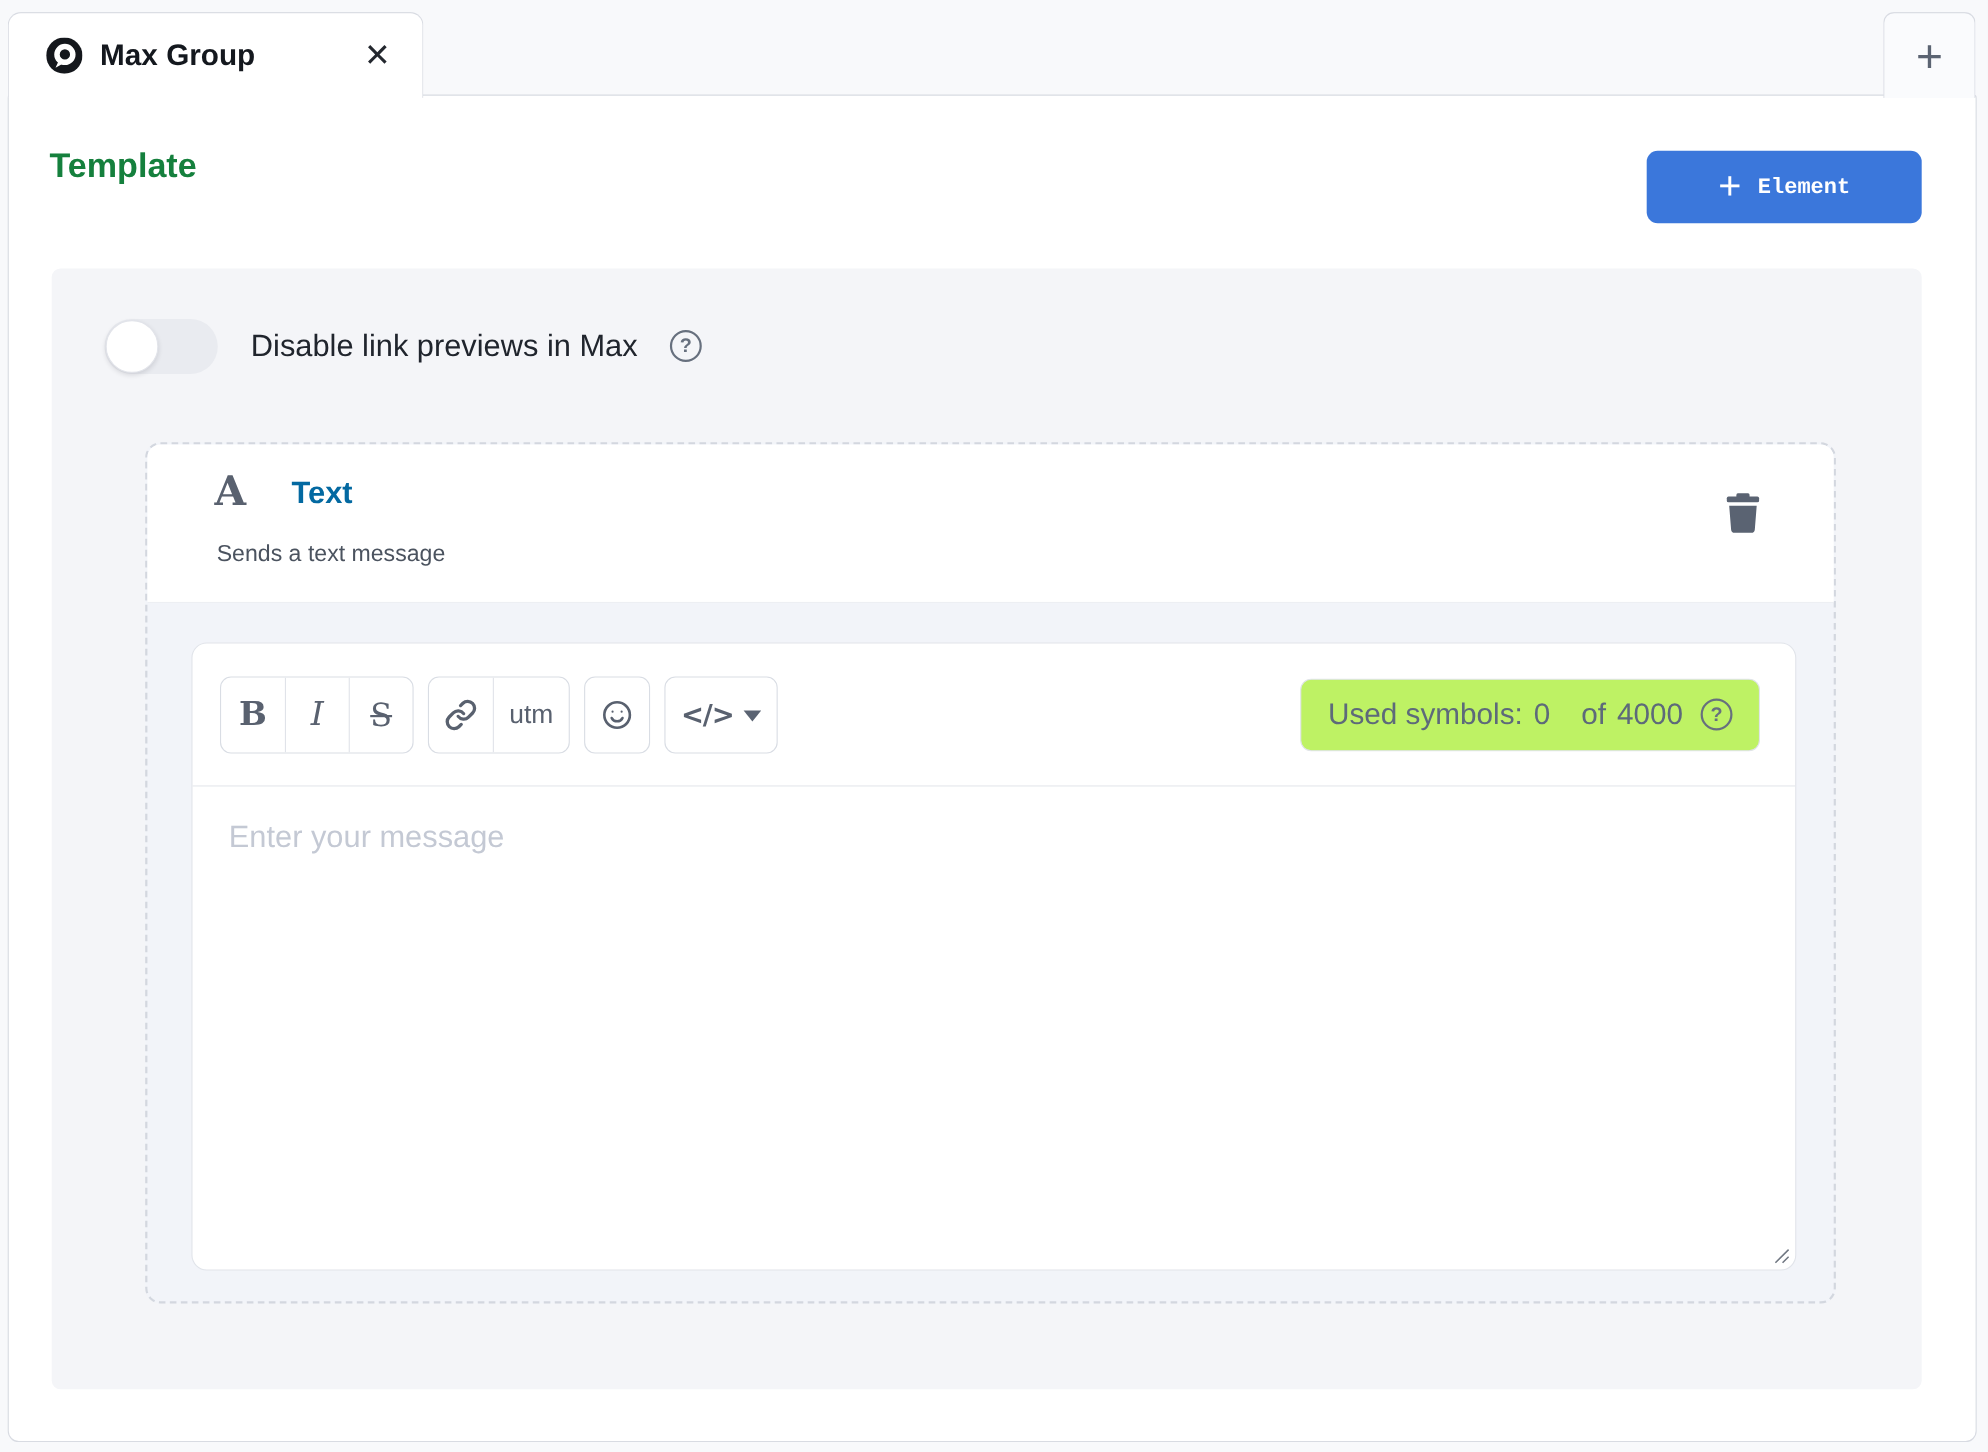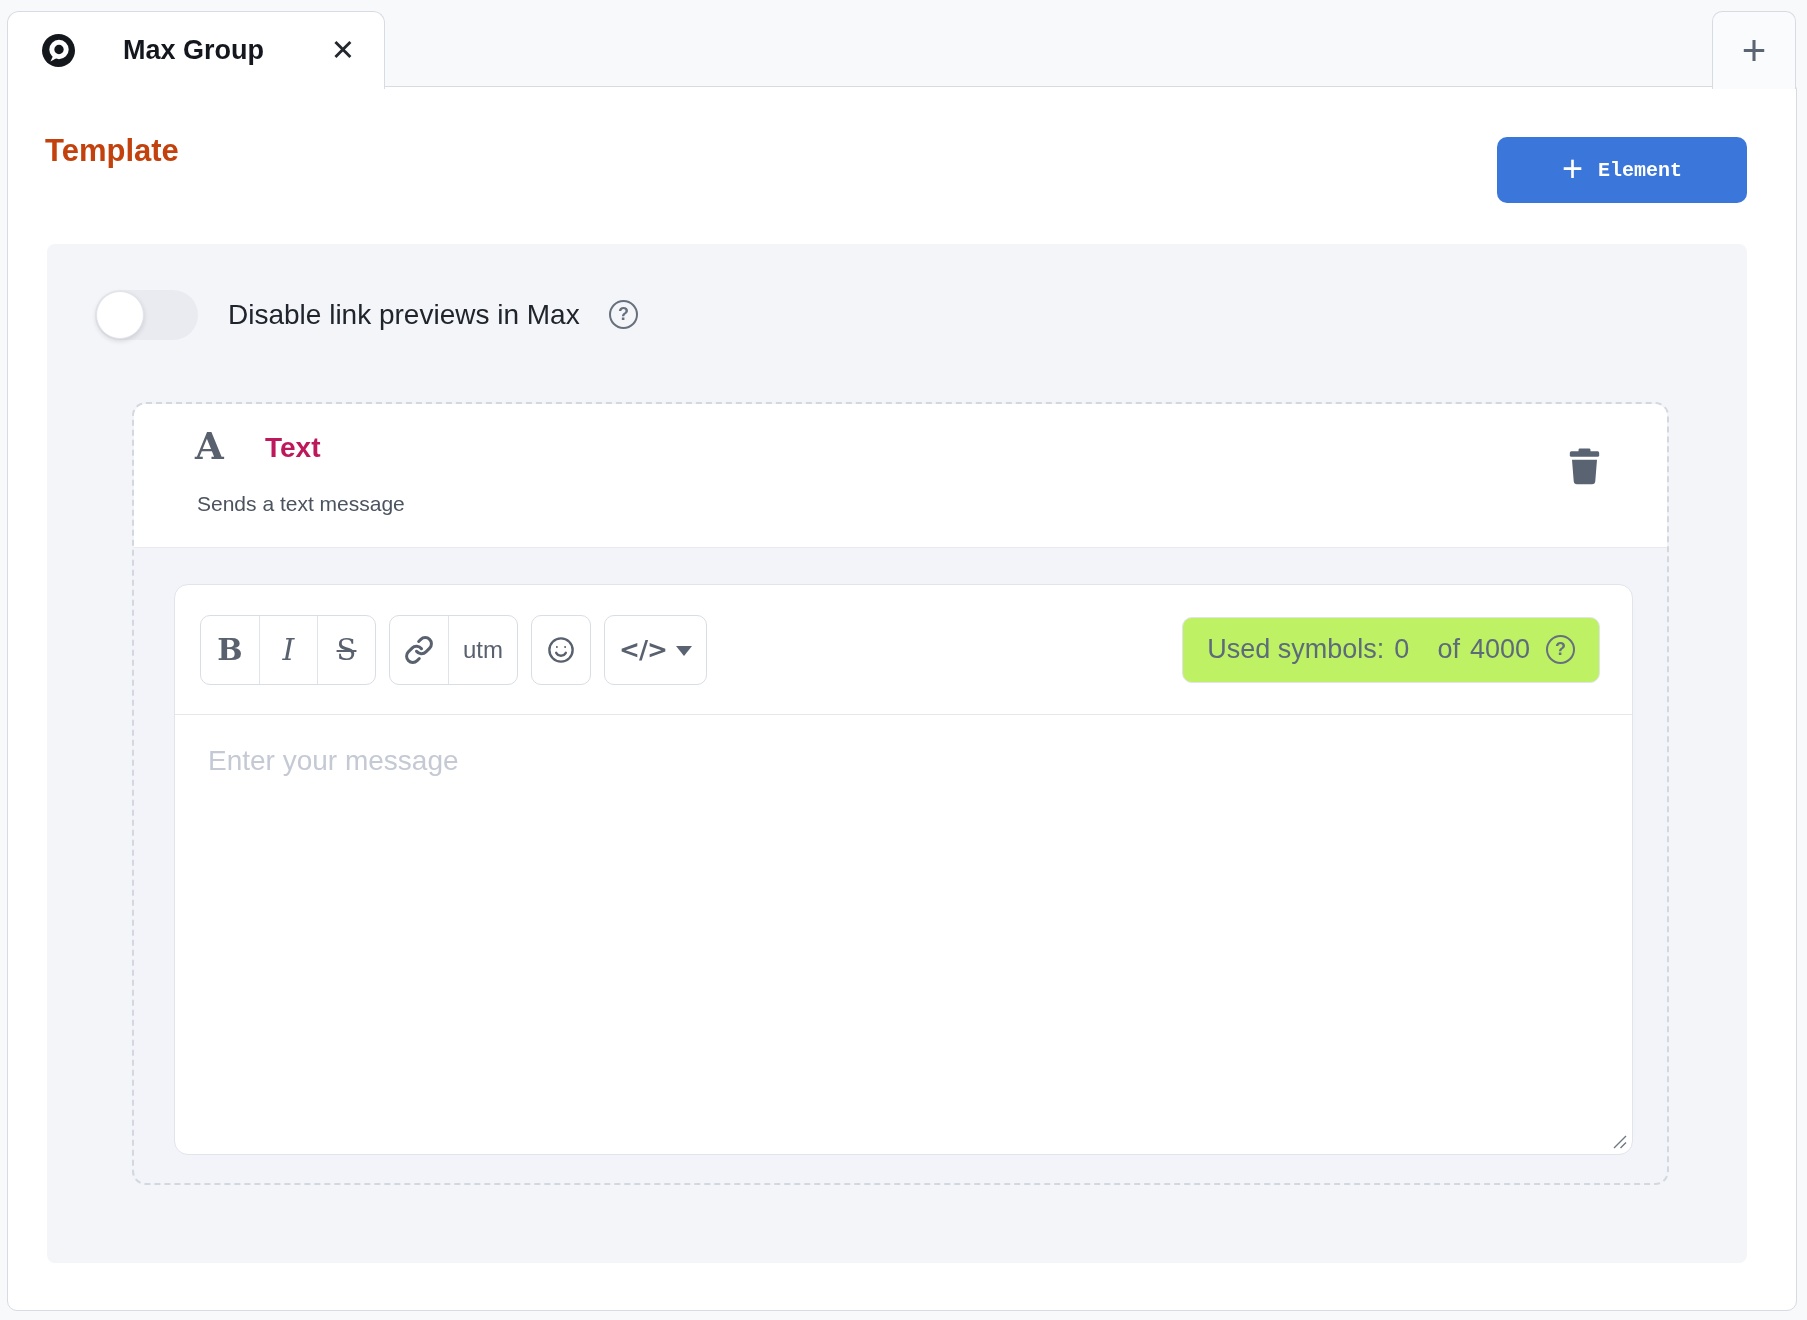--- a/index.html
+++ b/index.html
@@ -6,33 +6,33 @@
   html,body { width:1807px; height:1320px; }
   body { background:#f8f9fb; font-family:"Liberation Sans","DejaVu Sans",sans-serif; }
   #page { position:relative; width:1807px; height:1320px; overflow:hidden; }
 
   
   .window { position:absolute; left:7px; top:86px; width:1790px; height:1225px;
             background:#fff; border:1px solid #d8dbe2; border-radius:3px 3px 10px 10px; }
   .tab-active { position:absolute; left:7px; top:11px; width:378px; height:78px;
             background:#fff; border:1px solid #d8dbe2; border-bottom:none;
             border-radius:12px 12px 0 0; z-index:3;
-            display:flex; align-items:center; padding:0 26px 0 34px;gap:32px; }
+            display:flex; align-items:center; padding:0 26px 0 34px; }
   .tab-logo { width:33px; height:33px; flex:0 0 auto; }
   .tab-title { flex:1; margin-left:16px; font-size:27px; font-weight:bold; color:#14181e; }
   .tab-close { width:30px; height:30px; display:flex; align-items:center; justify-content:center;
             font-size:29px; color:#23272e; cursor:pointer; font-family:"DejaVu Sans",sans-serif; line-height:1; }
   .tab-plus { position:absolute; left:1712px; top:11px; width:84px; height:78px;
             background:#fafbfd; border:1px solid #d8dbe2; border-bottom:none;
             border-radius:10px 10px 0 0; z-index:3;
             display:flex; align-items:center; justify-content:center;
             font-size:42px; color:#5b6472; cursor:pointer; }
 
   
-  .page-title { position:absolute; left:45px; top:133px; font-size:31px; font-weight:bold; color:#c2410c; }
+  .page-title { position:absolute; left:45px; top:133px; font-size:31px; font-weight:bold; color:#15803d; }
   .element-btn { position:absolute; left:1497px; top:137px; width:250px; height:66px;
             background:#3b77db; border:none; border-radius:10px; color:#fff;
             display:flex; align-items:center; justify-content:center; gap:15px; cursor:pointer; }
   .element-btn .plus { font-size:36px; font-weight:normal; line-height:1; margin-top:-3px; }
   .element-btn .lbl  { font-size:20px; font-weight:bold; font-family:Liberation Mono, monospace; }
 
   
   .panel { position:absolute; left:47px; top:244px; width:1700px; height:1019px;
             background:#f4f5f8; border-radius:8px; }
 
@@ -47,21 +47,21 @@
             color:#67707e; font-size:18px; font-weight:bold; cursor:pointer; }
   .help-toggle { position:absolute; left:609px; top:300px; }
 
   
   .el-card { position:absolute; left:132px; top:402px; width:1537px; height:783px;
             border:2px dashed #d3d7df; border-radius:14px; background:#f2f4f9; }
   .el-header { position:absolute; left:0; top:0; width:100%; height:144px;
             background:#fff; border-radius:12px 12px 0 0; border-bottom:1px solid #e8eaef; }
   .type-icon { position:absolute; left:61px; top:20px; font-family:"DejaVu Serif",serif;
             font-size:37px; font-weight:bold; color:#59616f; }
-  .el-title { position:absolute; left:131px; top:28px; font-size:28px; font-weight:bold; color:#be185d; }
+  .el-title { position:absolute; left:131px; top:28px; font-size:28px; font-weight:bold; color:#0369a1; }
   .el-subtitle { position:absolute; left:63px; top:88px; font-size:21px; color:#4b535f; }
   .trash-btn { position:absolute; right:66px; top:44px; width:34px; height:40px;
             background:none; border:none; cursor:pointer; }
 
   
   .editor { position:absolute; left:40px; top:180px; width:1459px; height:571px;
             background:#fff; border:1px solid #e1e4ea; border-radius:14px; }
   .toolbar { position:absolute; left:0; top:0; width:100%; height:130px;
             border-bottom:1px solid #e4e7ec; display:flex; align-items:center;
             padding:0 32px 0 25px; gap:13px; }

